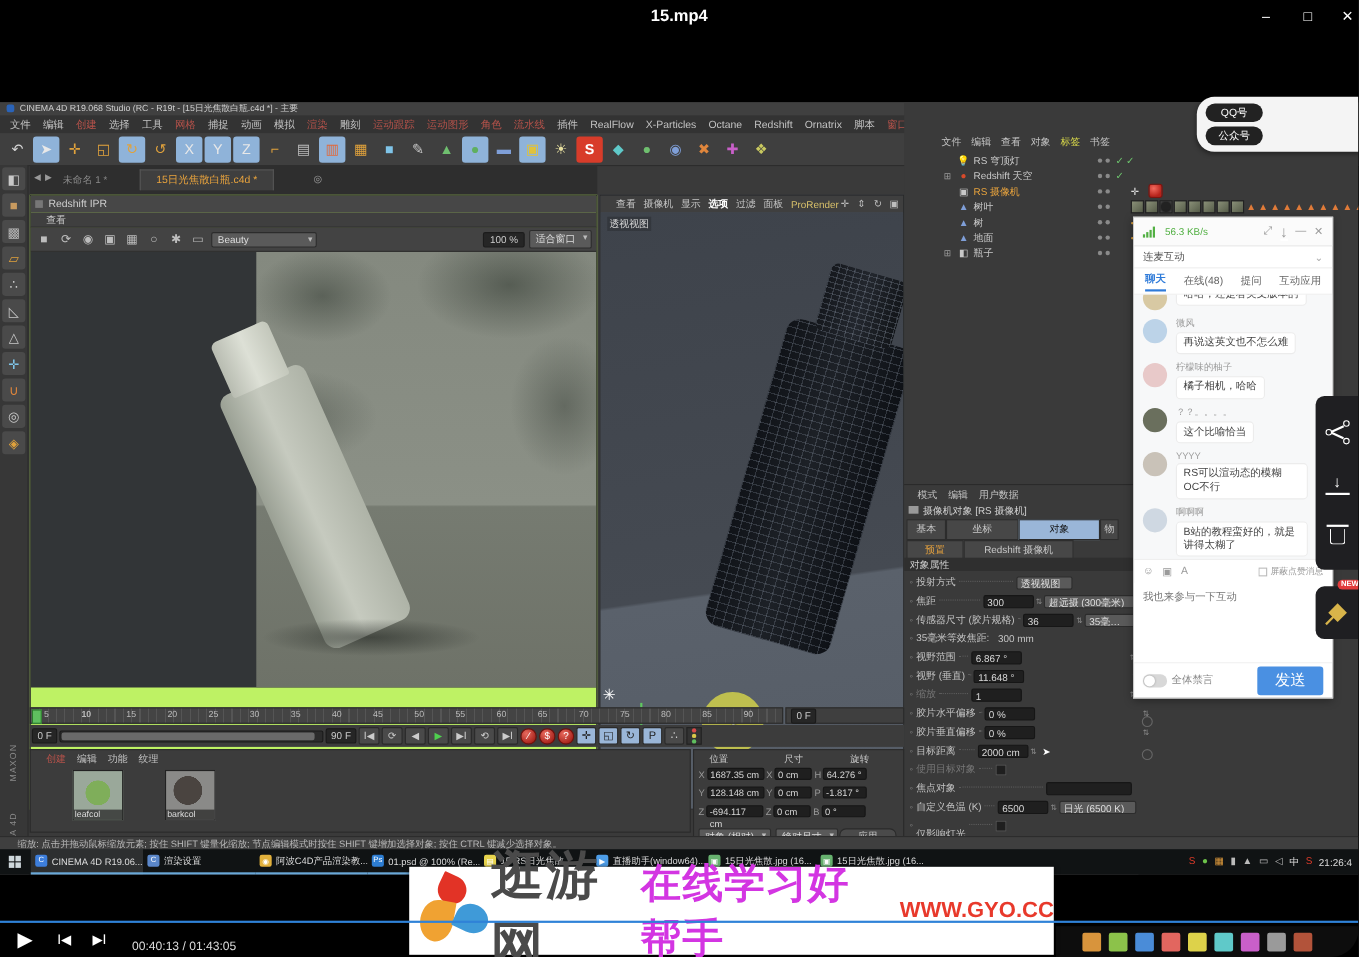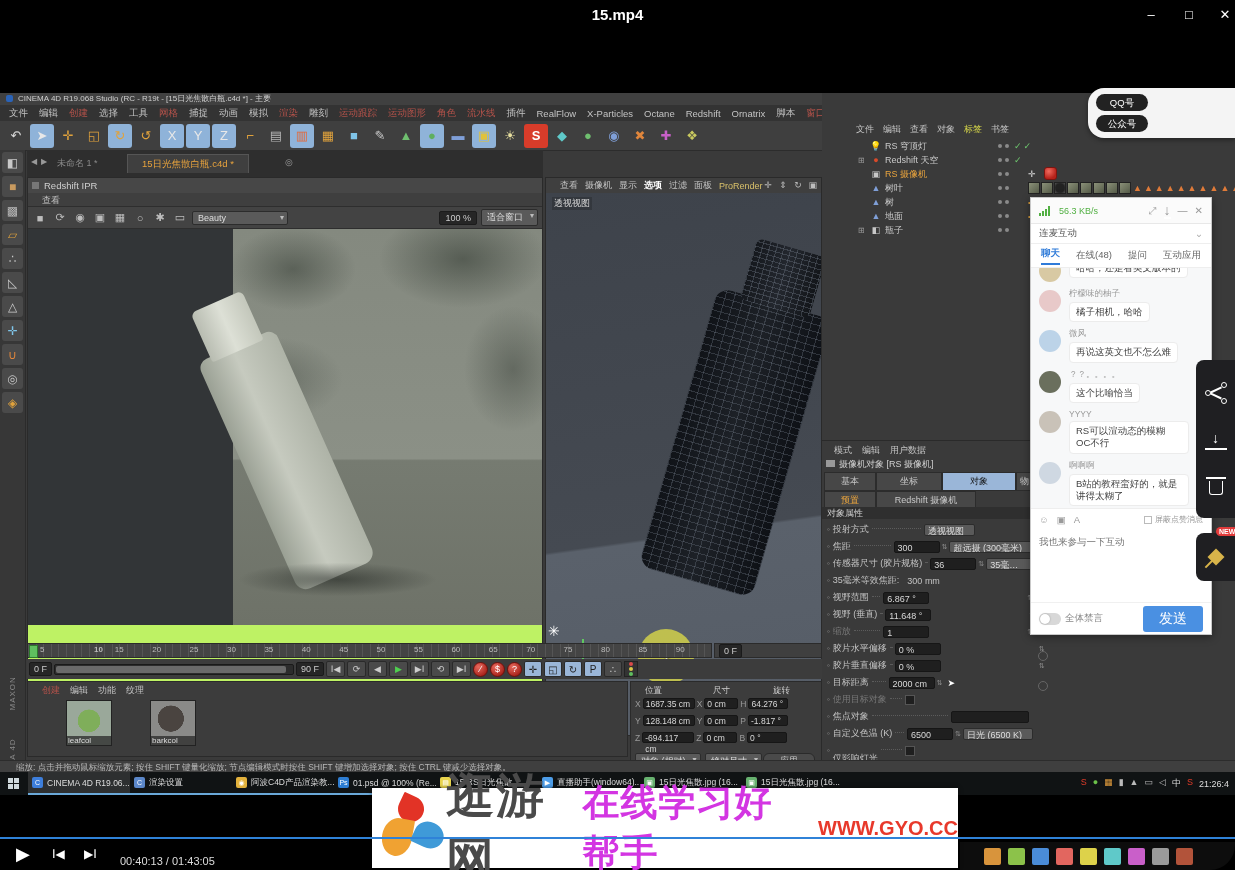--- a/index.html
+++ b/index.html
@@ -489,21 +489,21 @@
     </div>
 
     <div id="am" class="abs">
       <div class="am-menu">
           <div style="display: inline-block;">模式</div>
           <div style="display: inline-block;">编辑</div>
           <div style="display: inline-block;">用户数据</div>
         </div>
       <div class="am-title">摄像机对象 [RS 摄像机]</div>
       <div class="am-tabs">
-          <div class="atab" style="width: 52px;">基本</div>
+          <div class="atab" style="width: 36px;">基本</div>
           <div class="atab" style="width: 66px;">坐标</div>
           <div class="atab sel" style="width: 74px;">对象</div>
           <div class="atab" style="width: 17px;">物</div>
           <div class="atab accent" style="width: 52px;">预置</div>
           <div class="atab" style="width: 100px;">Redshift 摄像机</div>
         </div>
       <div class="am-sec">对象属性</div>
       <div id="am-rows">
           <div class="arow">
             <div class="dotpre" style="display: inline;">◦</div>
@@ -609,21 +609,21 @@
           </div>
         </div>
     </div>
     <div class="abs faintcircles" style="top:528px;"></div>
     <div class="abs faintcircles" style="top:558px;"></div>
     <div class="abs faintcircles" style="top:588px;"></div>
 
     <div id="ruler" class="abs">
       <div class="playhead"></div>
     <div class="tick" style="left: 12px;">5</div>
-        <div class="tick" style="left: 66px; font-weight: bold;">10</div>
+        <div class="tick" style="left: 46px; font-weight: bold;">10</div>
         <div class="tick" style="left: 86.8px;">15</div>
         <div class="tick" style="left: 124.2px;">20</div>
         <div class="tick" style="left: 161.6px;">25</div>
         <div class="tick" style="left: 199px;">30</div>
         <div class="tick" style="left: 236.4px;">35</div>
         <div class="tick" style="left: 273.8px;">40</div>
         <div class="tick" style="left: 311.2px;">45</div>
         <div class="tick" style="left: 348.6px;">50</div>
         <div class="tick" style="left: 386px;">55</div>
         <div class="tick" style="left: 423.4px;">60</div>
@@ -742,22 +742,22 @@
       <span style="color:#aaa;">⌄</span>
     </div>
     <div class="ctabs">
         <div class="ctab sel">聊天</div>
         <div class="ctab">在线(48)</div>
         <div class="ctab">提问</div>
         <div class="ctab">互动应用</div>
       </div>
     <div id="cmsgs">
         <div class="cmsg" style="margin-top: -12px;"><div class="cav" style="background: rgb(216, 201, 163);"></div><div class="cbubble">哈哈，还是看英文版本的</div></div>
+        <div class="cmsg"><div class="cav" style="background: rgb(188, 211, 232);"></div><div class="cname">微风</div><div class="cbubble">再说这英文也不怎么难</div></div>
         <div class="cmsg"><div class="cav" style="background: rgb(232, 201, 201);"></div><div class="cname">柠檬味的柚子</div><div class="cbubble">橘子相机，哈哈</div></div>
-        <div class="cmsg"><div class="cav" style="background: rgb(188, 211, 232);"></div><div class="cname">微风</div><div class="cbubble">再说这英文也不怎么难</div></div>
         <div class="cmsg"><div class="cav" style="background: rgb(106, 111, 93);"></div><div class="cname">？？。。。。</div><div class="cbubble">这个比喻恰当</div></div>
         <div class="cmsg"><div class="cav" style="background: rgb(201, 194, 184);"></div><div class="cname">YYYY</div><div class="cbubble">RS可以渲动态的模糊  OC不行</div></div>
         <div class="cmsg"><div class="cav" style="background: rgb(207, 216, 226);"></div><div class="cname">啊啊啊</div><div class="cbubble">B站的教程蛮好的，就是讲得太糊了</div></div>
       </div>
     <div class="ctools">
       <span>☺</span>
       <span>▣</span>
       <span>A</span>
       <span class="cchk">
         <i></i>

